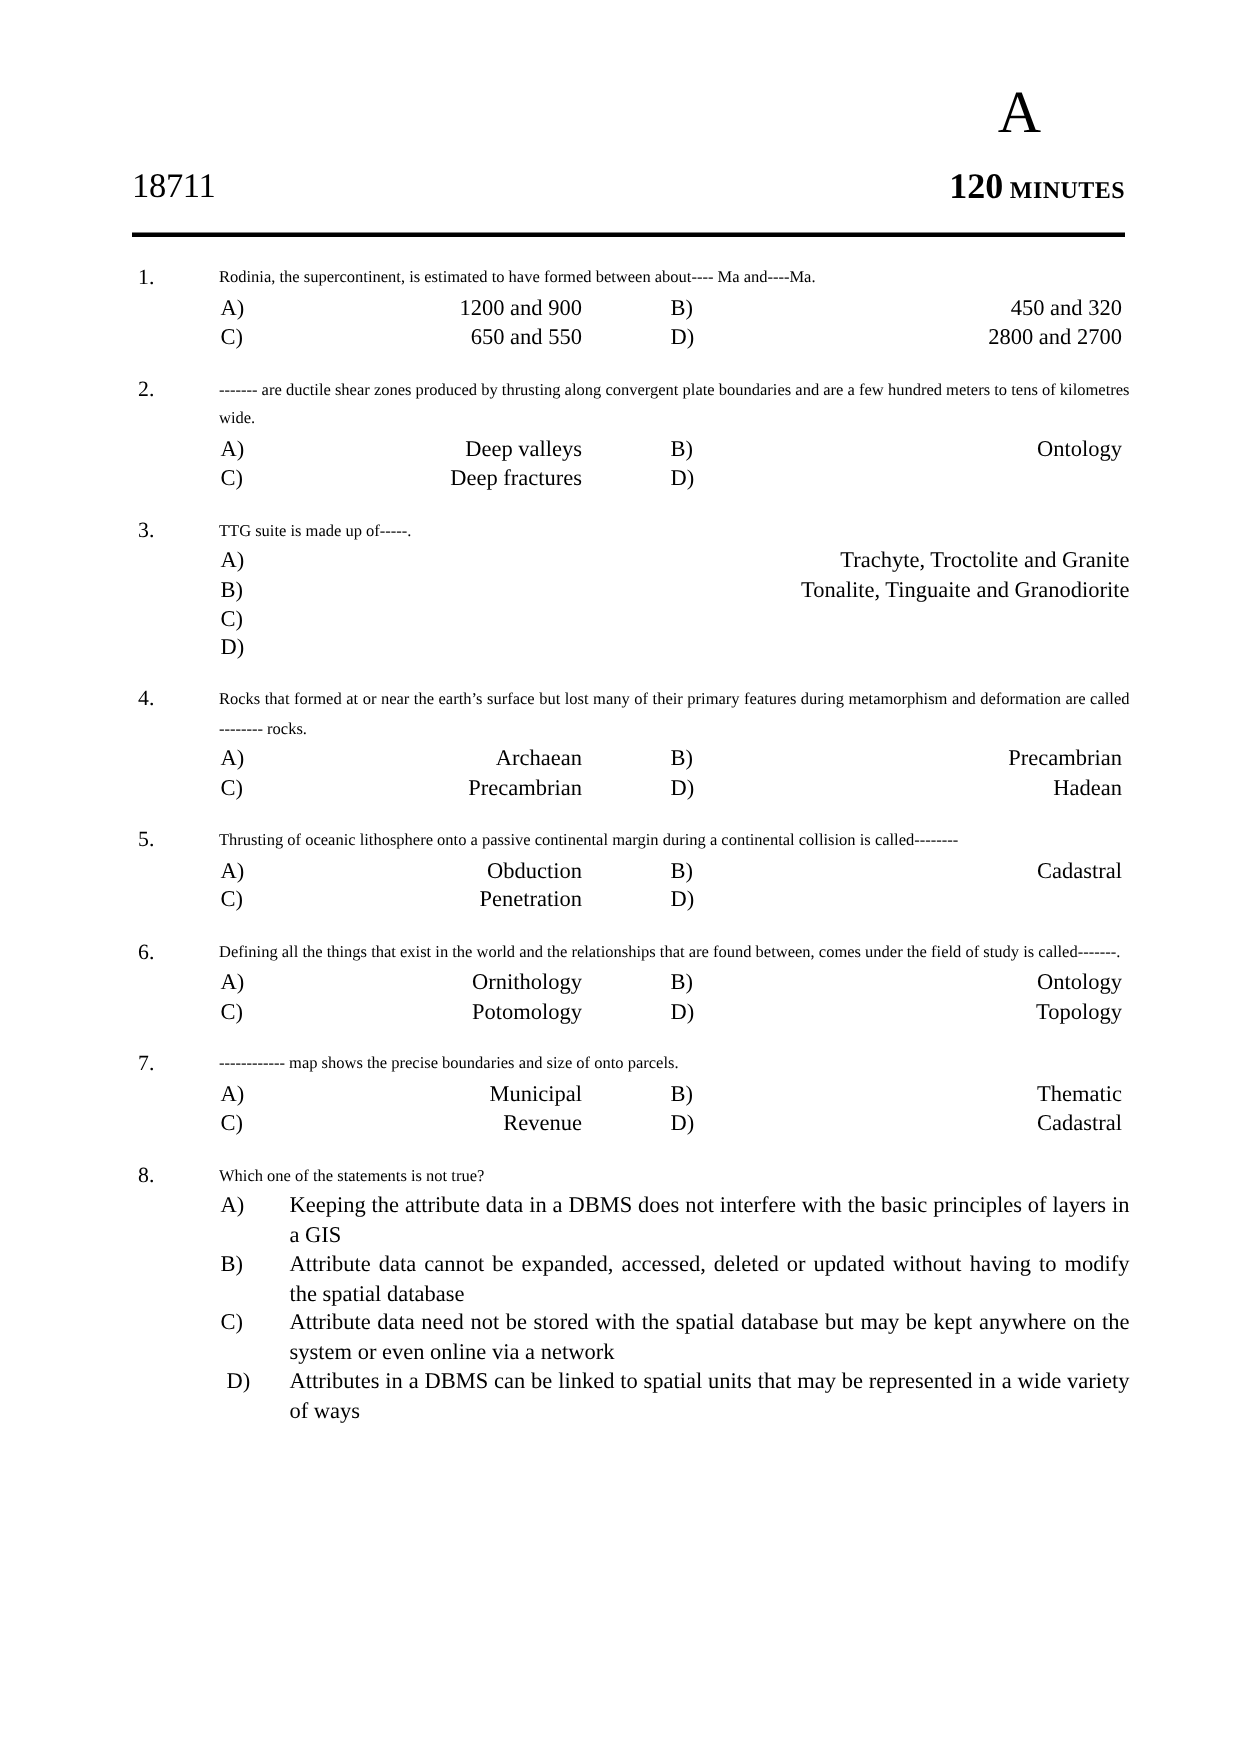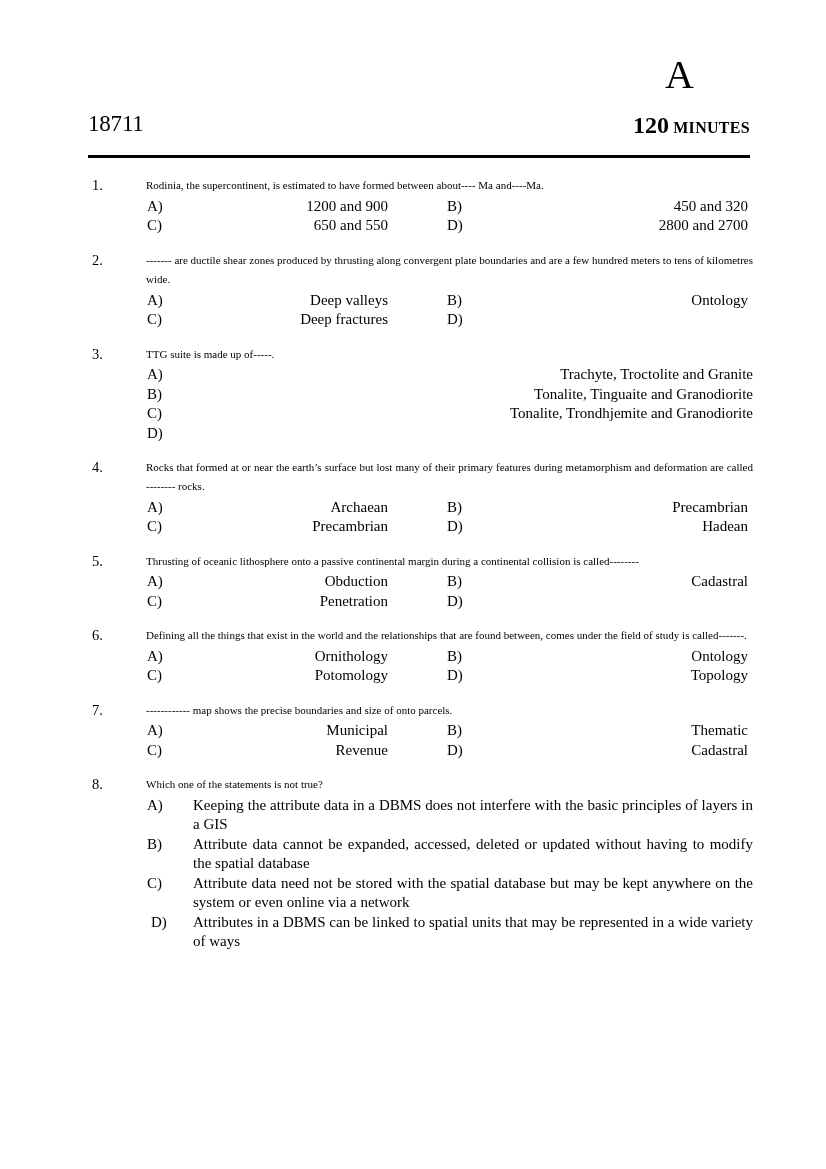--- a/index.html
+++ b/index.html
@@ -273,21 +273,20 @@
           <div class="opt-stack nojust">
             <span class="opt-label">A)</span>
             <div class="opt-text">Trachyte, Troctolite and Granite</div>
           </div>
           <div class="opt-stack nojust">
             <span class="opt-label">B)</span>
             <div class="opt-text">Tonalite, Tinguaite and Granodiorite</div>
           </div>
           <div class="opt-stack nojust">
             <span class="opt-label">C)</span>
-            <div class="opt-text">Tonalite, Trondhjemite and Granodiorite</div>
           </div>
           <div class="opt-stack nojust">
             <span class="opt-label">D)</span>
           </div>
         </div>
       </div>
       <div class="question">
         <div class="q-head">
           <div class="q-num">4.</div>
           <div class="q-stem">Rocks that formed at or near the earth’s surface but lost many of their primary features during metamorphism and deformation are called -------- rocks.</div>

